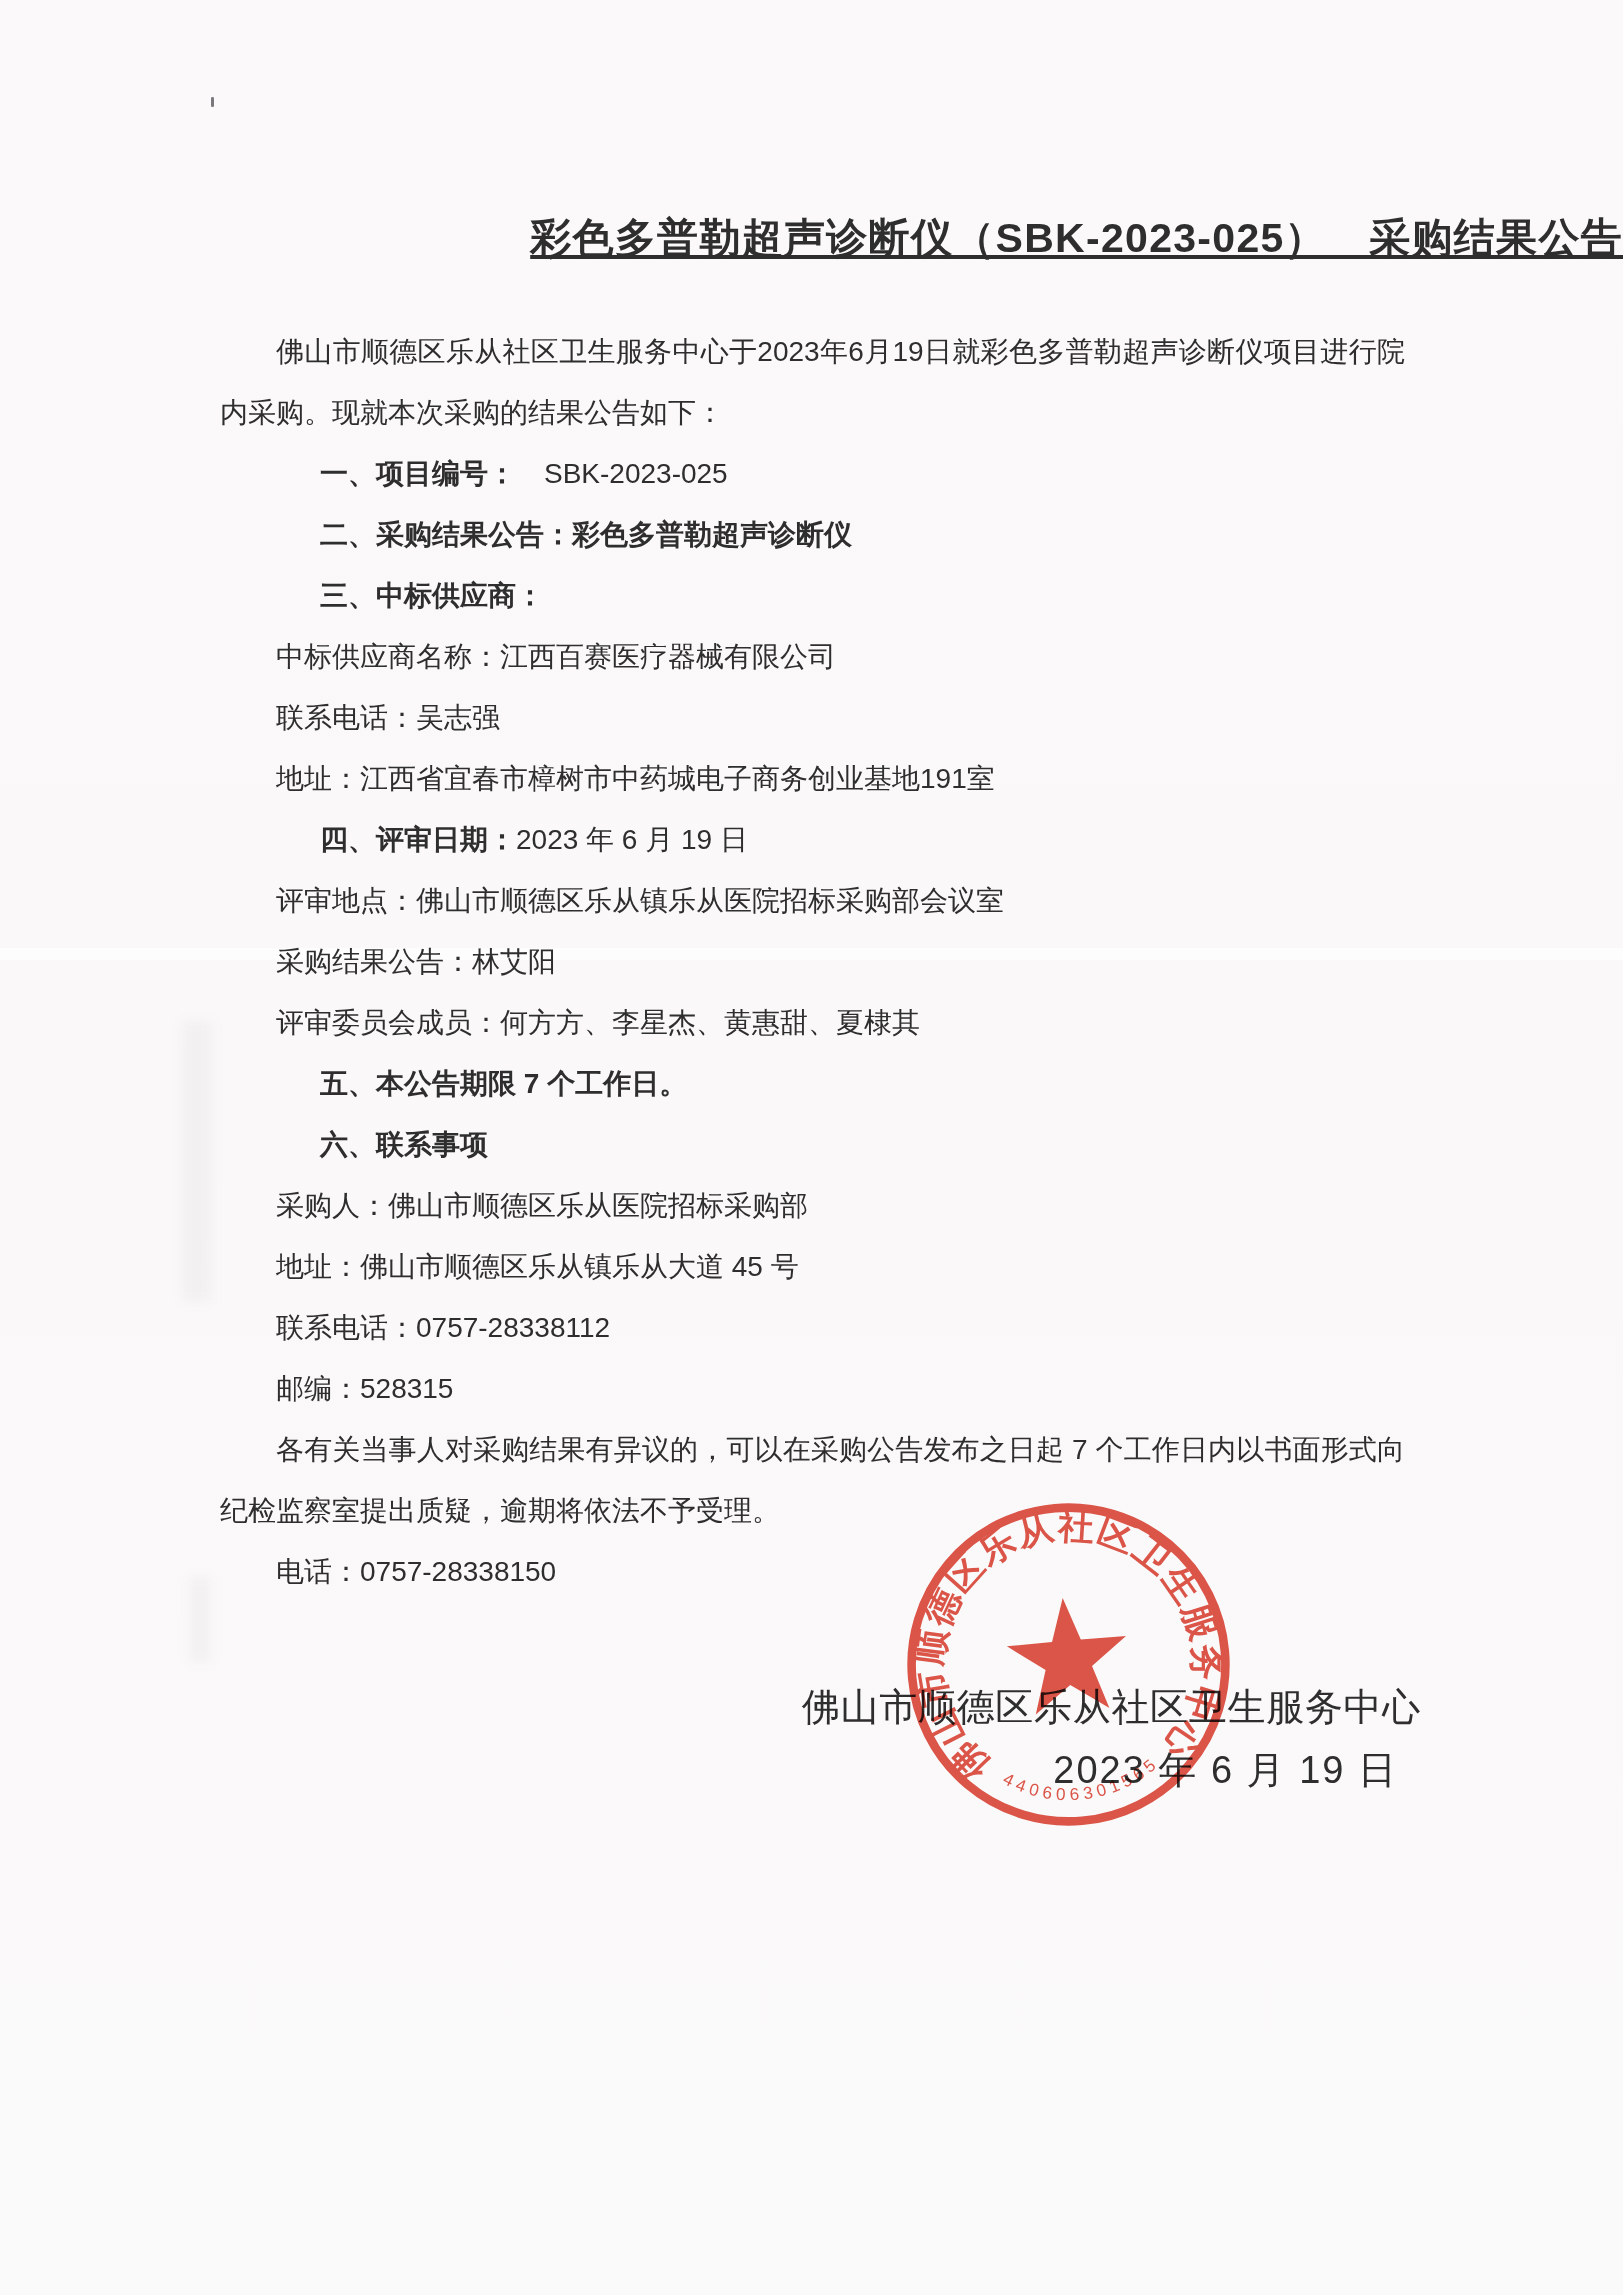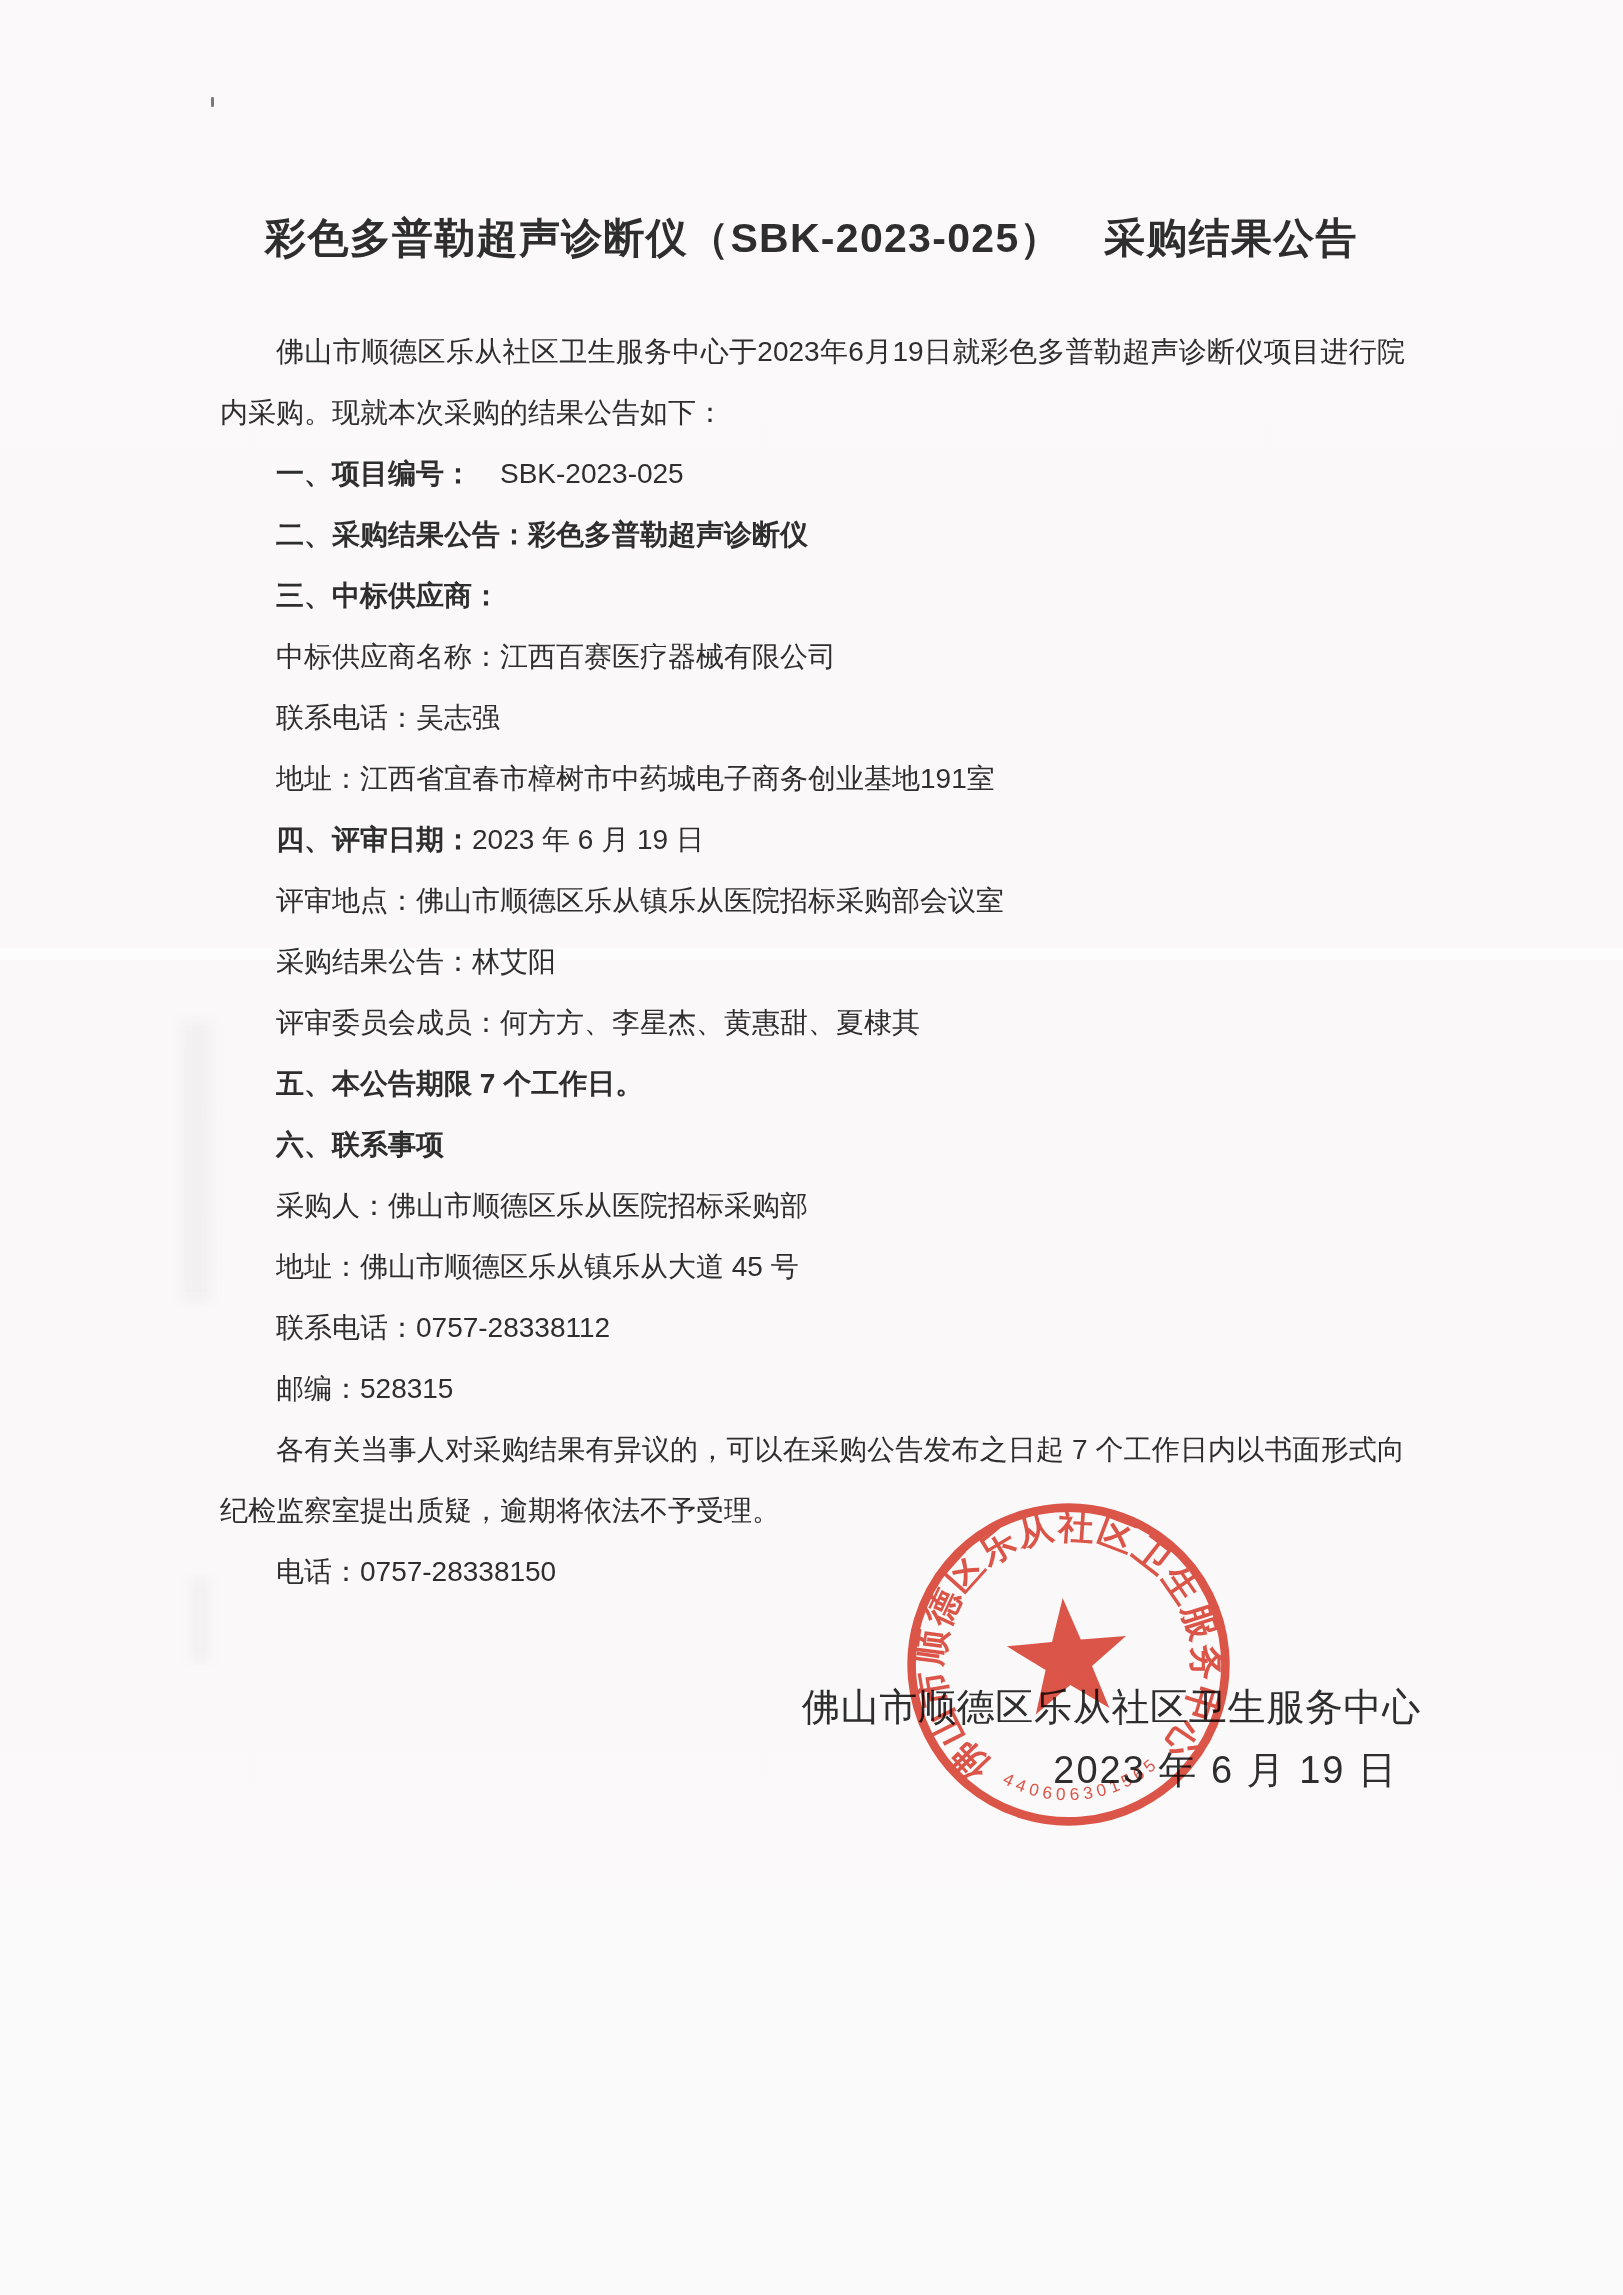--- a/index.html
+++ b/index.html
@@ -10,34 +10,35 @@
     position:relative;
     overflow:hidden;
   }
   .sheet{
     position:absolute;inset:0;
     background:linear-gradient(180deg,#fbf9fa 0%, #faf8f9 45%, #fbfafa 100%);
     color:var(--ink,#2e2e2e);
   }
   .title{
     position:absolute;top:211px;left:0;width:100%;
-    text-align:center;
+    text-align:right;
     font-size:41px;font-weight:bold;
     letter-spacing:1.3px;
     color:var(--ink,#2e2e2e);
+    text-decoration:underline;
   }
   .bodytext{
     position:absolute;top:321px;left:220px;width:1185px;
     font-size:28px;line-height:61px;
     color:var(--ink,#2e2e2e);
   }
   .line{white-space:pre-wrap;}
   .para{text-align:justify;text-indent:2em;}
   .item{padding-left:2em;}
-  .b{font-weight:bold;}
+  .b{font-weight:bold;margin-left:44px;}
   .sig-org{
     position:absolute;top:1682px;right:202px;
     font-size:38px;letter-spacing:0.7px;
     color:var(--ink,#2e2e2e);
   }
   .sig-date{
     position:absolute;top:1745px;right:225px;
     font-size:38px;letter-spacing:2px;
     color:var(--ink,#2e2e2e);
   }

